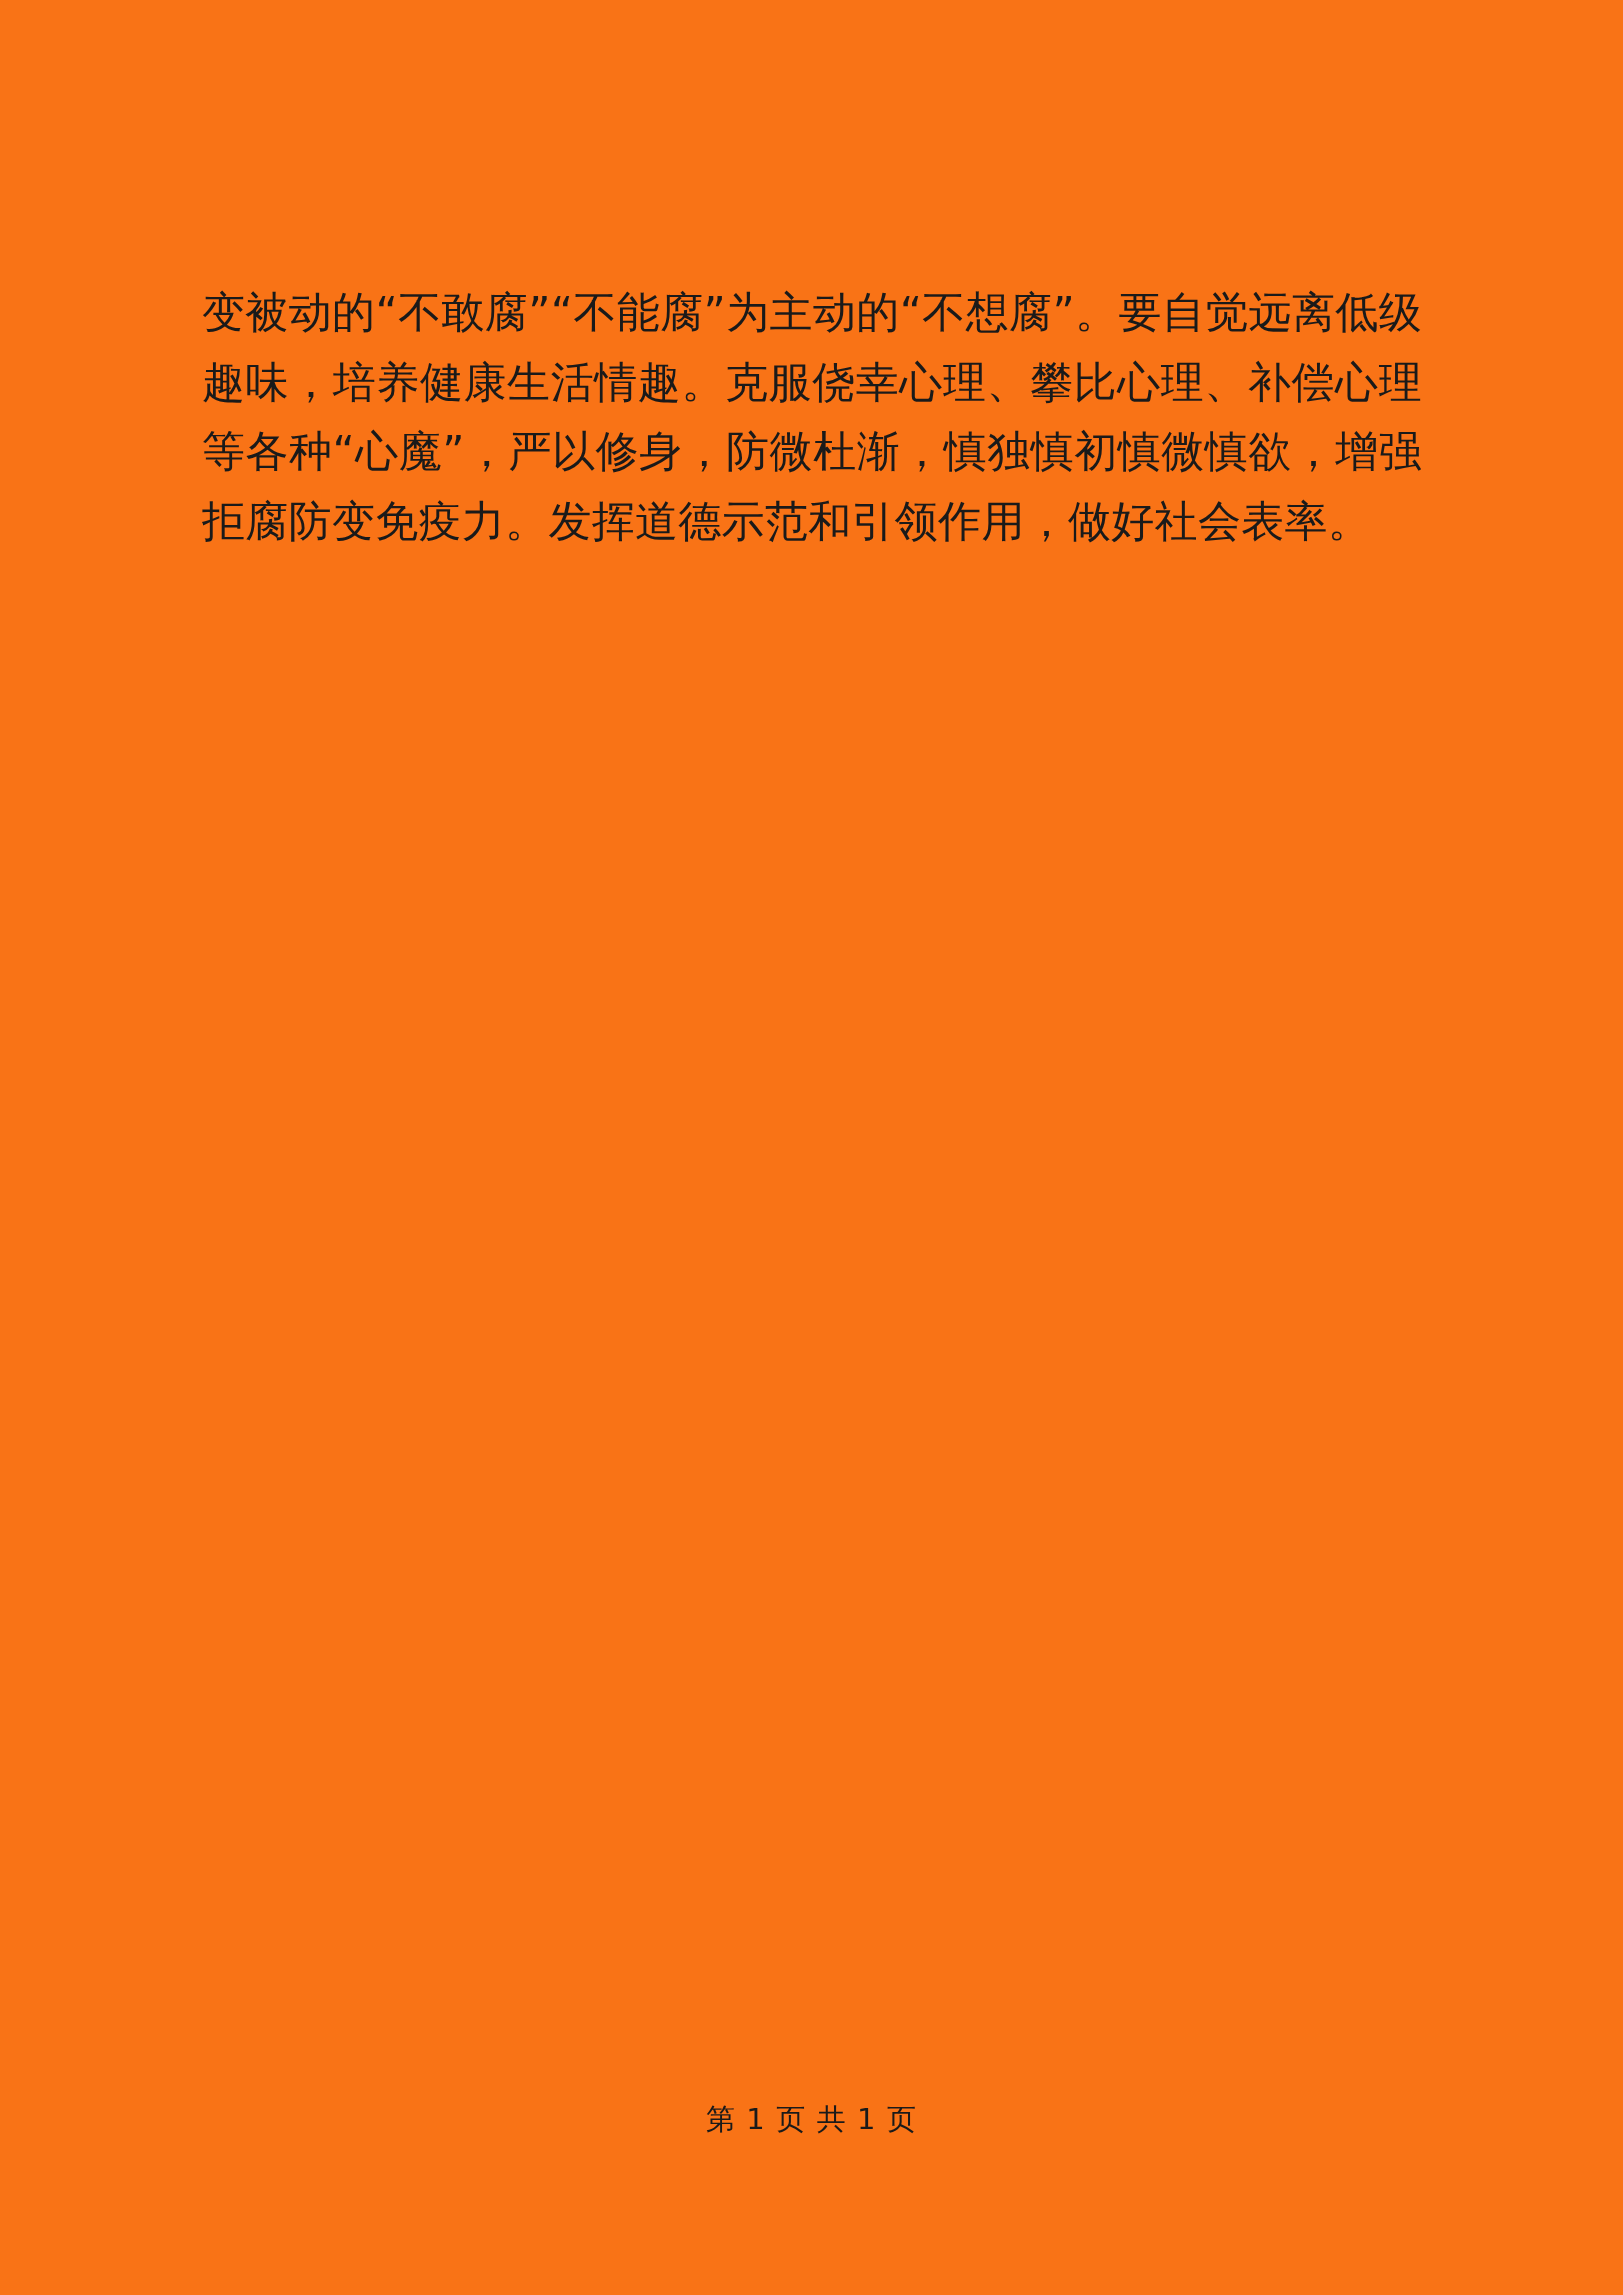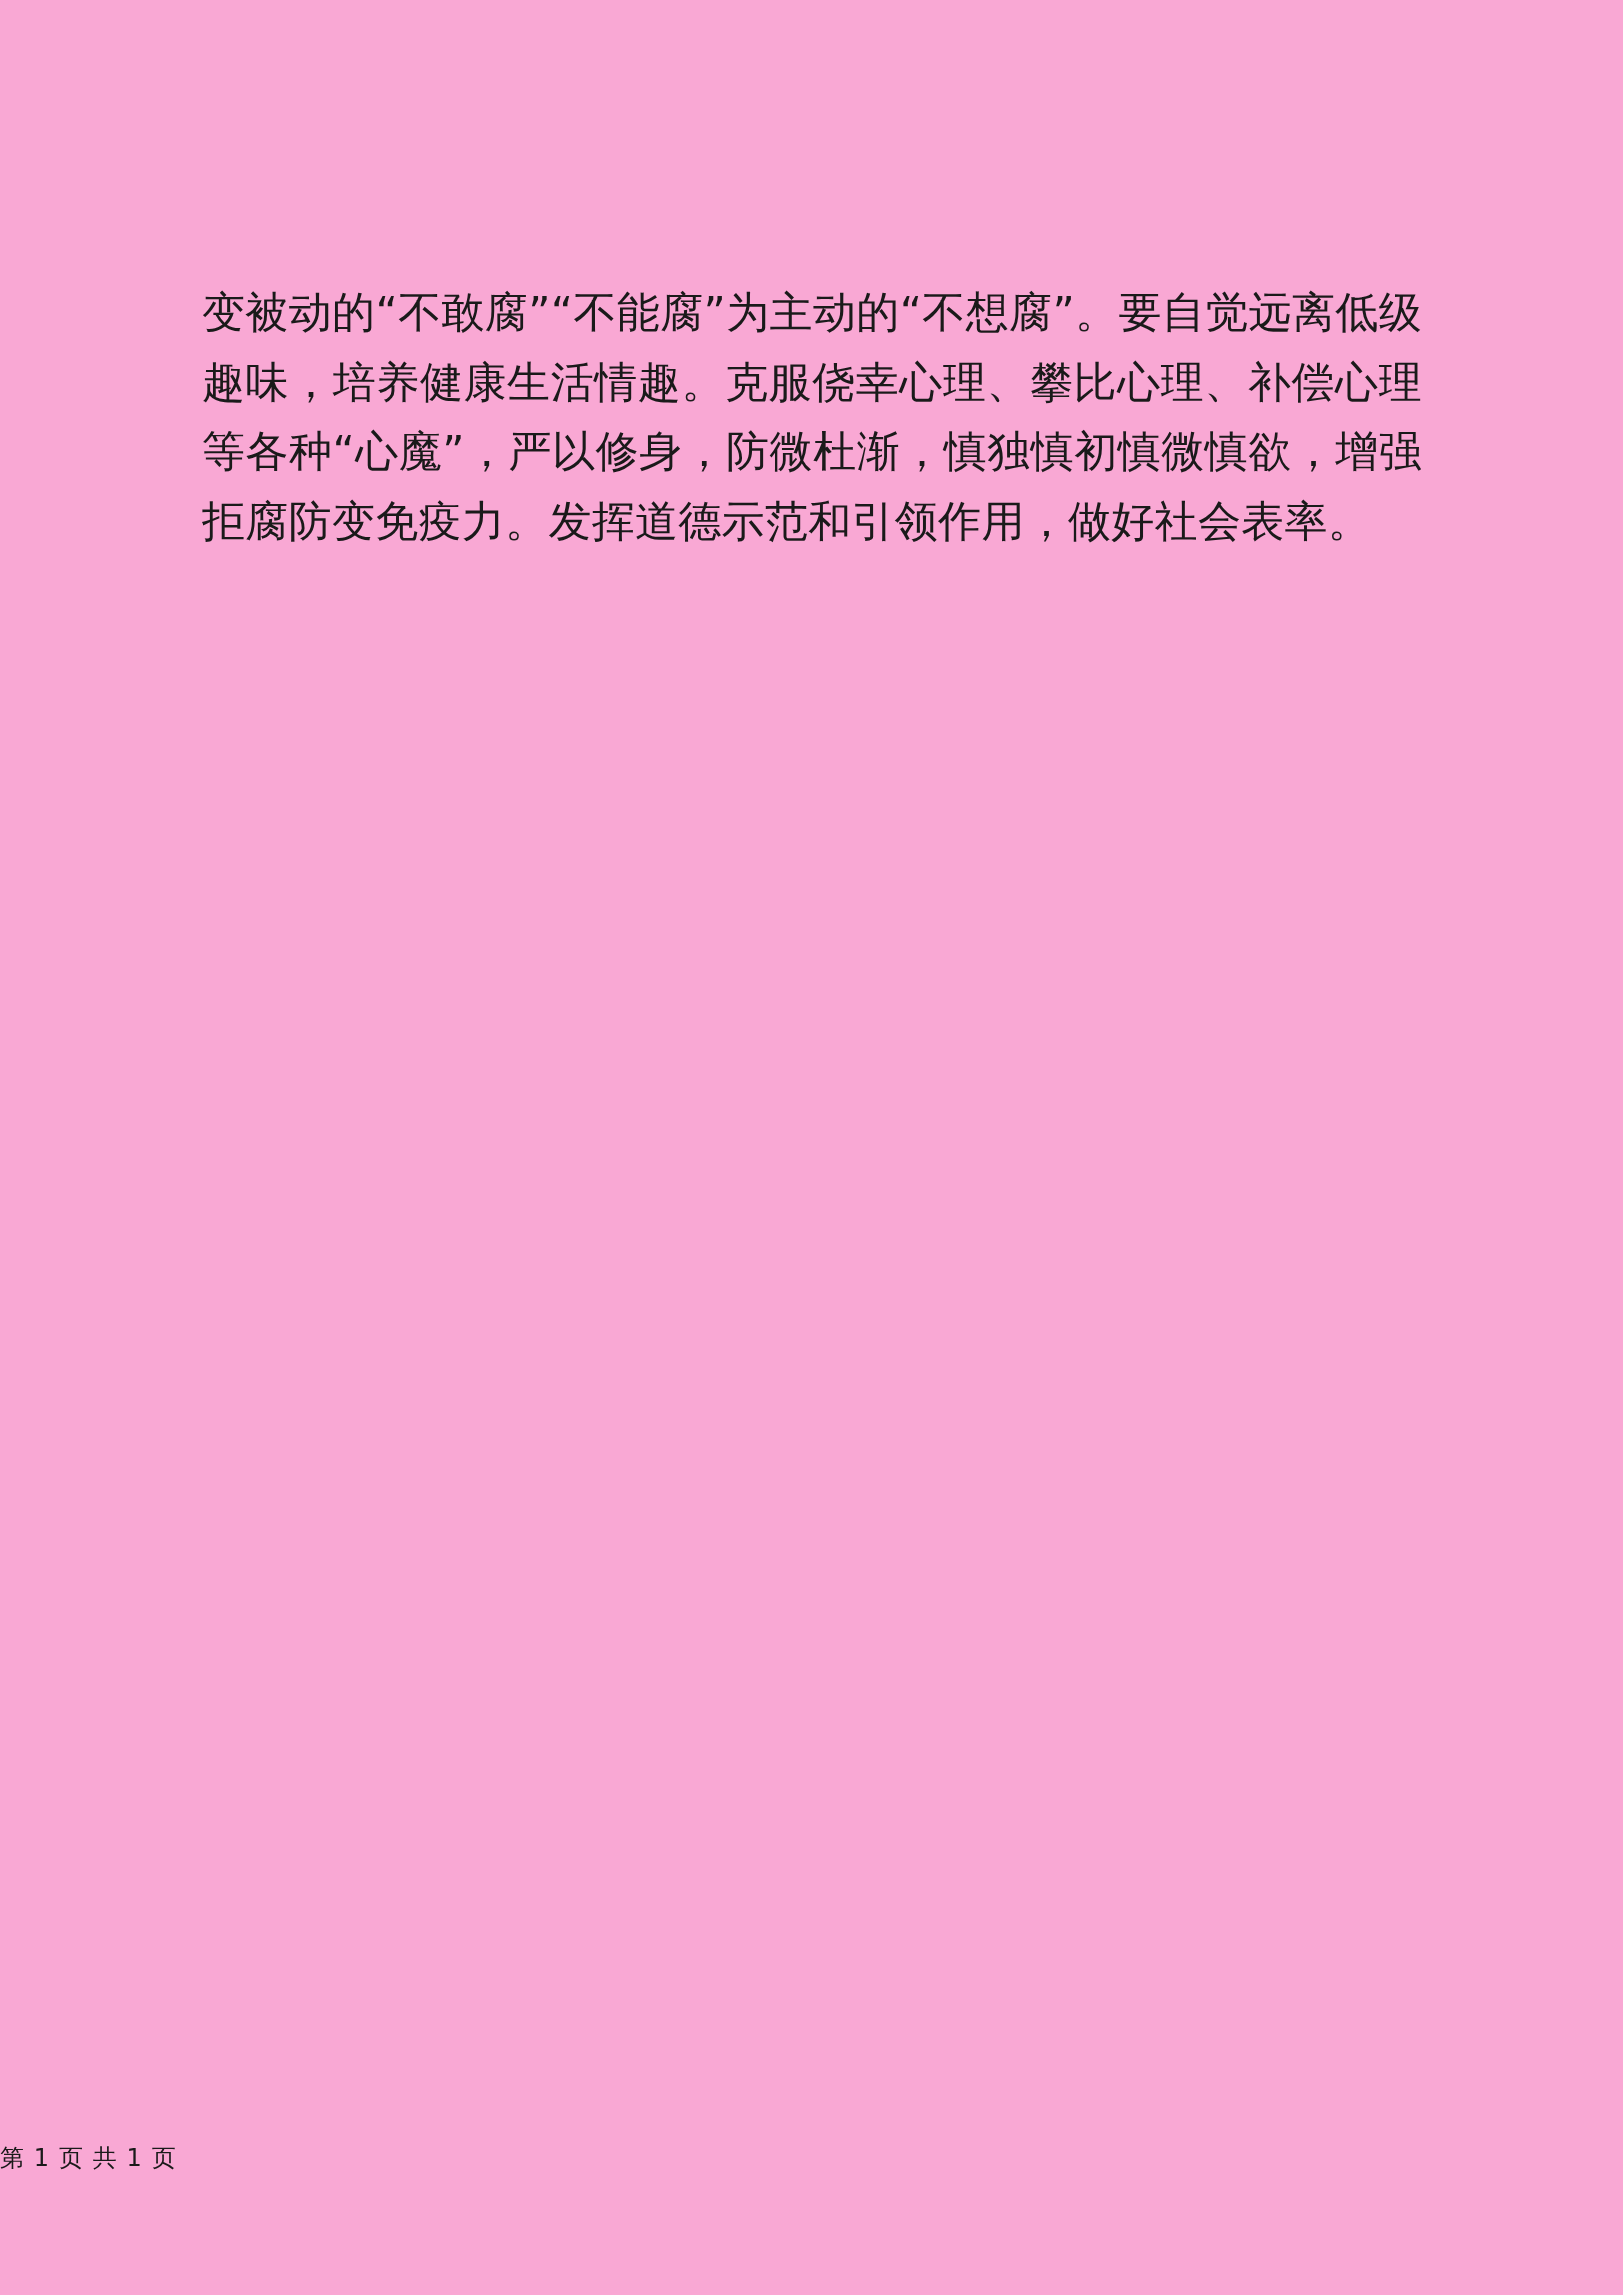--- a/index.html
+++ b/index.html
@@ -11,21 +11,21 @@
     width: 1623px;
     height: 2295px;
     font-family: "Liberation Serif", serif;
     color: #000000;
     position: relative;
     overflow: hidden;
   }
   .page {
     position: absolute;
     inset: 0;
-    background: #f9a8d4;
+    background: #f97316;
     padding-left: 21px;
   }
   .content {
     position: absolute;
     left: 202px;
     top: 278px;
     width: 1220px;
   }
   .para {
     font-size: 43px;
@@ -42,26 +42,25 @@
     margin-top: 0px;
   }
   .indent {
     text-indent: 90px;
   }
   .footer {
     position: absolute;
     left: 0;
     right: 0;
     top: 2100px;
-    text-align: left;
-    font-size: 24px;
+    text-align: center;
+    font-size: 29px;
     letter-spacing: 1.1px;
     color: #1a1a1a;
     font-family: "DejaVu Sans", sans-serif;
-    margin-top: 42px;
   }
 </style>
 </head>
 <body>
 
 <div class="page">
 
   <div class="content">
     <p class="para">变被动的“不敢腐”“不能腐”为主动的“不想腐”。要自觉远离低级趣味，培养健康生活情趣。克服侥幸心理、攀比心理、补偿心理等各种“心魔”，严以修身，防微杜渐，慎独慎初慎微慎欲，增强拒腐防变免疫力。发挥道德示范和引领作用，做好社会表率。</p>
   </div>

